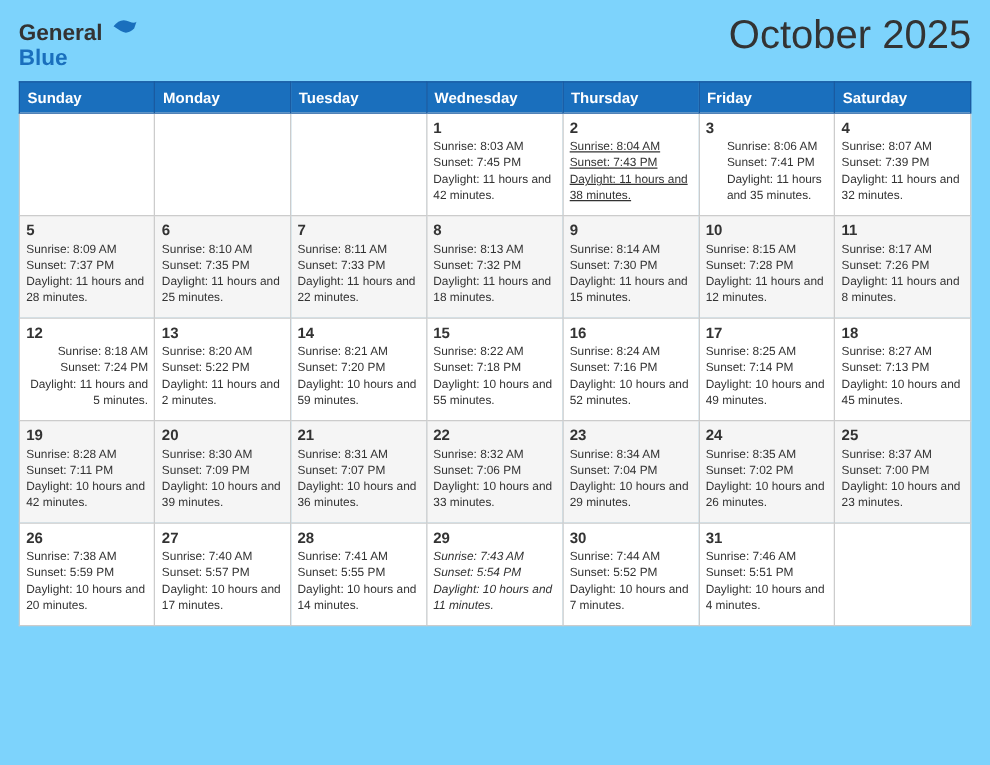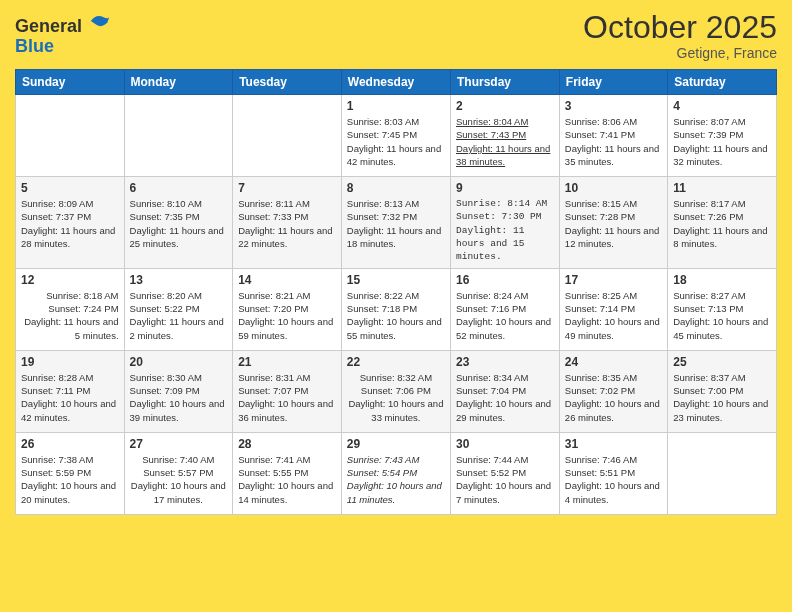--- a/index.html
+++ b/index.html
@@ -7,21 +7,21 @@
       font-family: Arial, sans-serif;
       background: #fff;
       width: 792px;
       height: 612px;
       overflow: hidden;
     }
     .container {
       width: 792px;
       height: 612px;
       padding: 10px 15px;
-      background: #fde047;
+      background: #7dd3fc;
     }
     .header {
       display: flex;
       justify-content: space-between;
       align-items: flex-start;
       margin-bottom: 8px;
     }
     .logo {
       display: flex;
       align-items: center;
@@ -106,21 +106,20 @@
             <path d="M2 12 Q8 4 16 8 Q20 10 22 8 L20 14 Q14 20 8 16 Z" fill="#1a6fbd"></path>
           </svg>
         </div>
         <div class="logo-text">
           <span class="logo-blue">Blue</span>
         </div>
       </div>
     </div>
     <div class="title-section">
       <div class="month-title">October 2025</div>
-      <div class="subtitle">Getigne, France</div>
     </div>
   </div>
 
   <table class="calendar">
     <thead>
       <tr>
         <th>Sunday</th>
         <th>Monday</th>
         <th>Tuesday</th>
         <th>Wednesday</th>
@@ -141,21 +140,21 @@
 Daylight: 11 hours and 42 minutes.</div>
           </td>
           <td>
             <span class="day-number">2</span>
             <div class="day-info" style="white-space: pre-line; text-decoration: underline;">Sunrise: 8:04 AM
 Sunset: 7:43 PM
 Daylight: 11 hours and 38 minutes.</div>
           </td>
           <td>
             <span class="day-number">3</span>
-            <div class="day-info" style="white-space: pre-line;">Sunrise: 8:06 AM
+            <div class="day-info" style="white-space: pre-line; margin-left: 17px;">Sunrise: 8:06 AM
 Sunset: 7:41 PM
 Daylight: 11 hours and 35 minutes.</div>
           </td>
           <td>
             <span class="day-number">4</span>
             <div class="day-info" style="white-space: pre-line;">Sunrise: 8:07 AM
 Sunset: 7:39 PM
 Daylight: 11 hours and 32 minutes.</div>
           </td>
         </tr>
@@ -179,21 +178,21 @@
 Daylight: 11 hours and 22 minutes.</div>
           </td>
           <td>
             <span class="day-number">8</span>
             <div class="day-info" style="white-space: pre-line;">Sunrise: 8:13 AM
 Sunset: 7:32 PM
 Daylight: 11 hours and 18 minutes.</div>
           </td>
           <td>
             <span class="day-number">9</span>
-            <div class="day-info" style="white-space: pre-line; font-family: Liberation Mono, monospace;">Sunrise: 8:14 AM
+            <div class="day-info" style="white-space: pre-line;">Sunrise: 8:14 AM
 Sunset: 7:30 PM
 Daylight: 11 hours and 15 minutes.</div>
           </td>
           <td>
             <span class="day-number">10</span>
             <div class="day-info" style="white-space: pre-line;">Sunrise: 8:15 AM
 Sunset: 7:28 PM
 Daylight: 11 hours and 12 minutes.</div>
           </td>
           <td>
@@ -261,21 +260,21 @@
 Daylight: 10 hours and 39 minutes.</div>
           </td>
           <td>
             <span class="day-number">21</span>
             <div class="day-info" style="white-space: pre-line;">Sunrise: 8:31 AM
 Sunset: 7:07 PM
 Daylight: 10 hours and 36 minutes.</div>
           </td>
           <td>
             <span class="day-number">22</span>
-            <div class="day-info" style="white-space: pre-line; text-align: center;">Sunrise: 8:32 AM
+            <div class="day-info" style="white-space: pre-line;">Sunrise: 8:32 AM
 Sunset: 7:06 PM
 Daylight: 10 hours and 33 minutes.</div>
           </td>
           <td>
             <span class="day-number">23</span>
             <div class="day-info" style="white-space: pre-line;">Sunrise: 8:34 AM
 Sunset: 7:04 PM
 Daylight: 10 hours and 29 minutes.</div>
           </td>
           <td>
@@ -293,21 +292,21 @@
         </tr>
         <tr>
           <td>
             <span class="day-number">26</span>
             <div class="day-info" style="white-space: pre-line;">Sunrise: 7:38 AM
 Sunset: 5:59 PM
 Daylight: 10 hours and 20 minutes.</div>
           </td>
           <td>
             <span class="day-number">27</span>
-            <div class="day-info" style="white-space: pre-line; text-align: center;">Sunrise: 7:40 AM
+            <div class="day-info" style="white-space: pre-line;">Sunrise: 7:40 AM
 Sunset: 5:57 PM
 Daylight: 10 hours and 17 minutes.</div>
           </td>
           <td>
             <span class="day-number">28</span>
             <div class="day-info" style="white-space: pre-line;">Sunrise: 7:41 AM
 Sunset: 5:55 PM
 Daylight: 10 hours and 14 minutes.</div>
           </td>
           <td>

